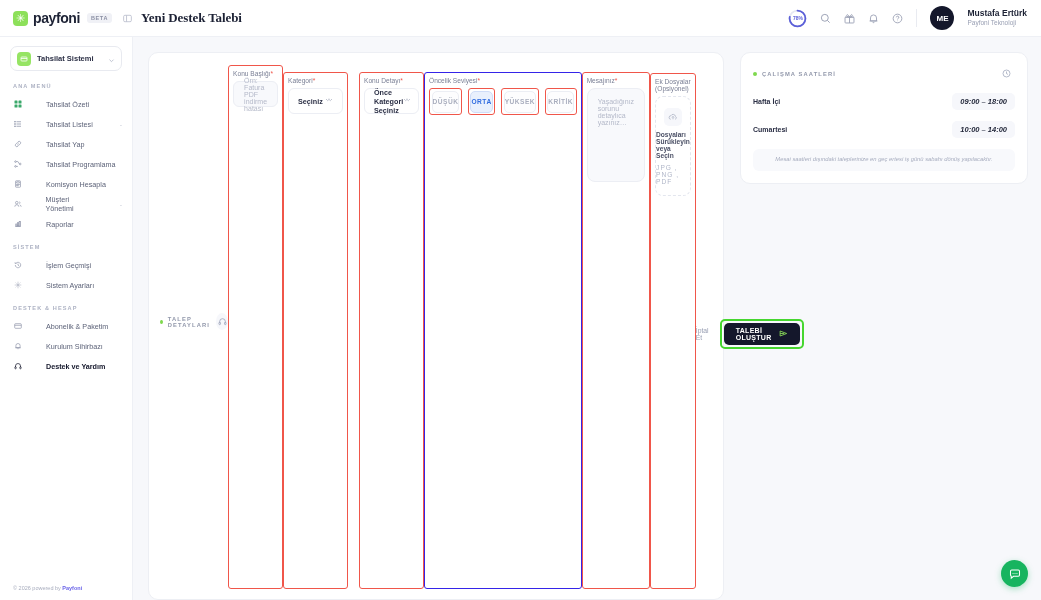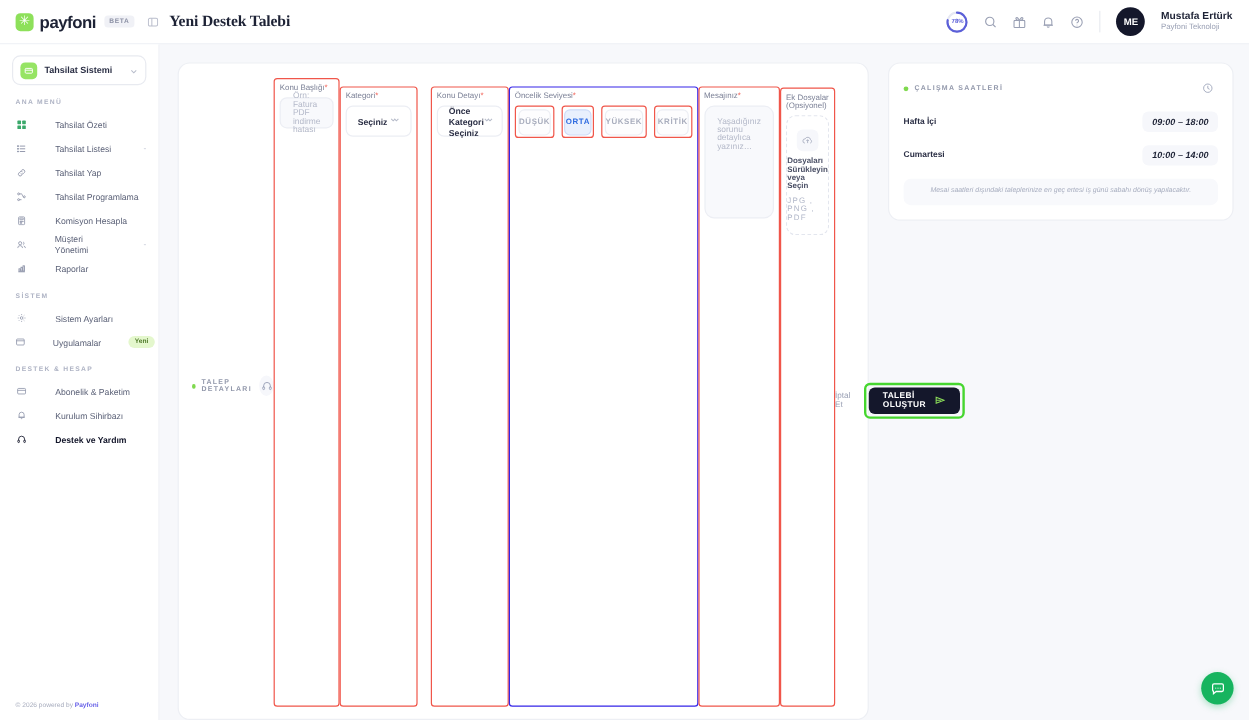--- a/index.html
+++ b/index.html
@@ -345,35 +345,35 @@
         </span>
         <span>Raporlar</span>
       </div>
 
       <div class="nav-gap"></div>
 
       <div class="nav-group-title">SİSTEM</div>
       <div class="nav-item">
         <span class="ni">
           <svg width="8" height="8" viewBox="0 0 16 16" fill="none" stroke="currentColor" stroke-width="1.3">
+              <path d="M2.6 8a5.4 5.4 0 1 0 1.6-3.8"></path>
+              <polyline points="2.2,2.4 2.2,5 4.8,5"></polyline>
+              <polyline points="8,5.2 8,8.2 10.2,9.6"></polyline>
+            </svg>
+        </span>
+        <span>İşlem Geçmişi</span>
+      </div>
+      <div class="nav-item">
+        <span class="ni">
+          <svg width="8" height="8" viewBox="0 0 16 16" fill="none" stroke="currentColor" stroke-width="1.3">
               <circle cx="8" cy="8" r="2.2"></circle>
               <path d="M8 1.6v1.6M8 12.8v1.6M1.6 8h1.6M12.8 8h1.6M3.5 3.5l1.1 1.1M11.4 11.4l1.1 1.1M12.5 3.5l-1.1 1.1M4.6 11.4l-1.1 1.1"></path>
             </svg>
         </span>
         <span>Sistem Ayarları</span>
-      </div>
-      <div class="nav-item">
-        <span class="ni">
-          <svg width="8" height="8" viewBox="0 0 16 16" fill="none" stroke="currentColor" stroke-width="1.3">
-              <rect x="1.6" y="3" width="12.8" height="10" rx="1.6"></rect>
-              <line x1="1.6" y1="6" x2="14.4" y2="6"></line>
-            </svg>
-        </span>
-        <span>Uygulamalar</span>
-        <span class="badge-new">Yeni</span>
       </div>
 
       <div class="nav-gap"></div>
 
       <div class="nav-group-title">DESTEK &amp; HESAP</div>
       <div class="nav-item">
         <span class="ni">
           <svg width="8" height="8" viewBox="0 0 16 16" fill="none" stroke="currentColor" stroke-width="1.3">
               <rect x="1.4" y="3.4" width="13.2" height="9.2" rx="1.6"></rect>
               <line x1="1.4" y1="6.6" x2="14.6" y2="6.6"></line>

